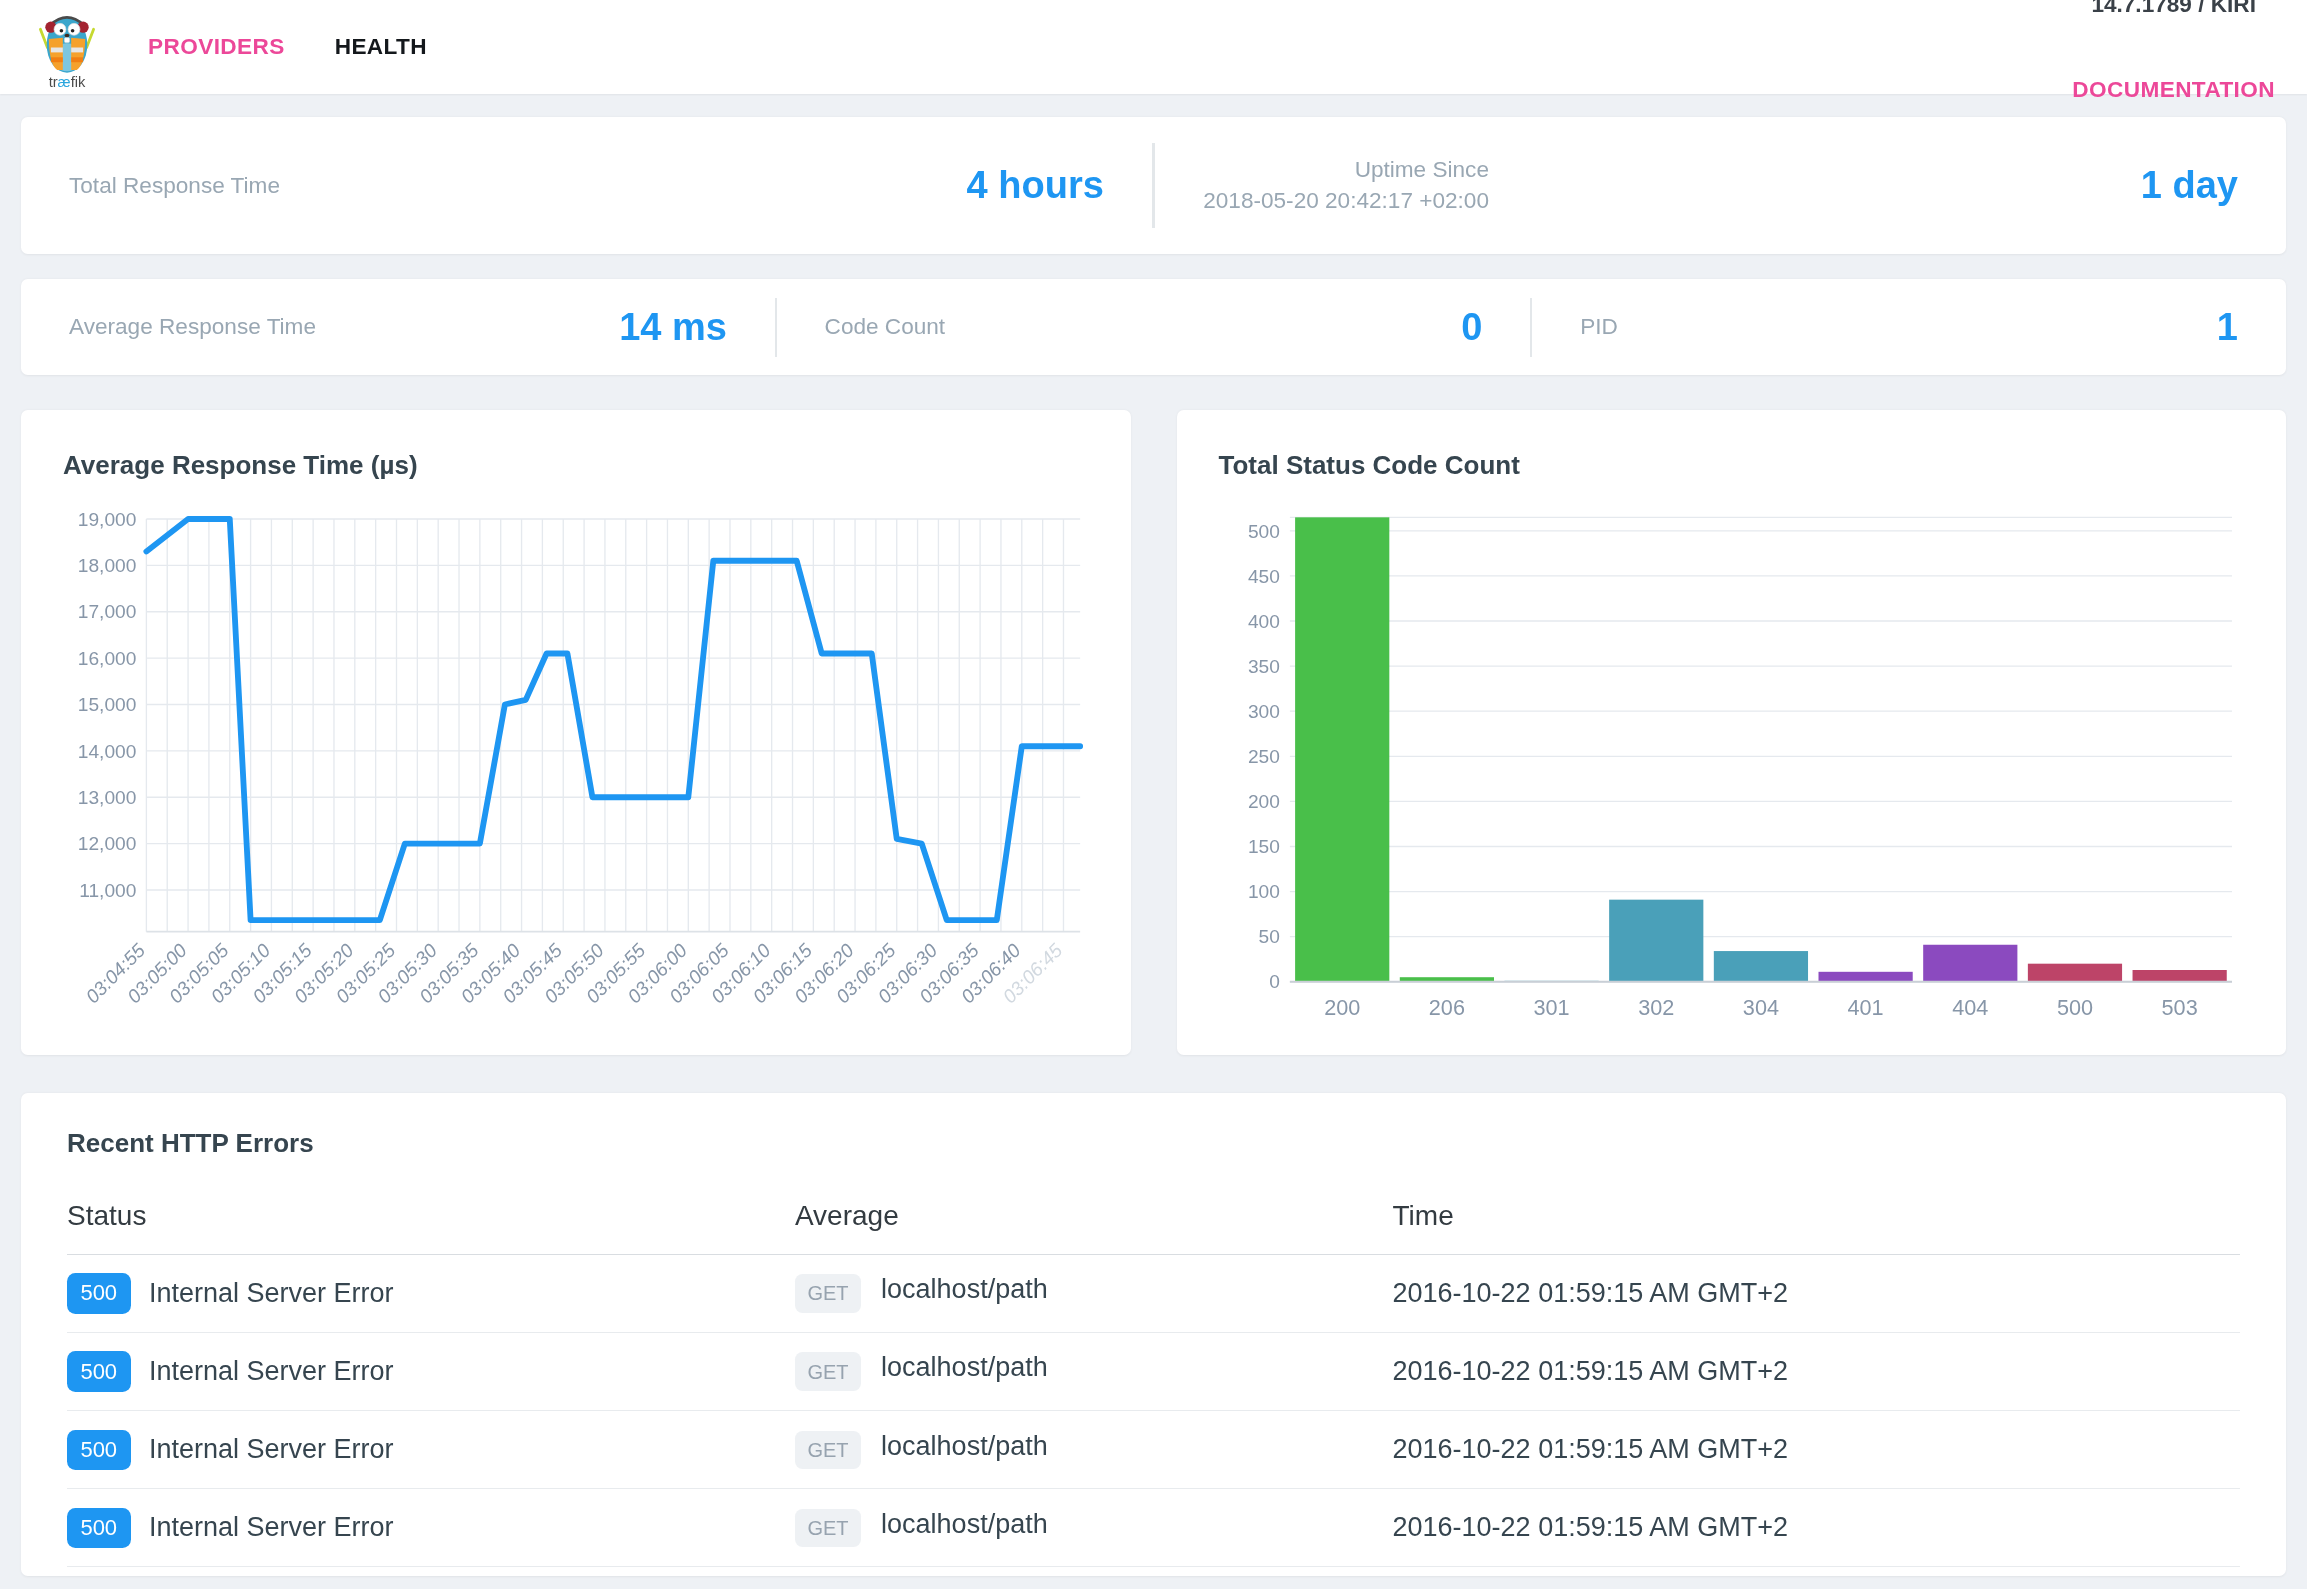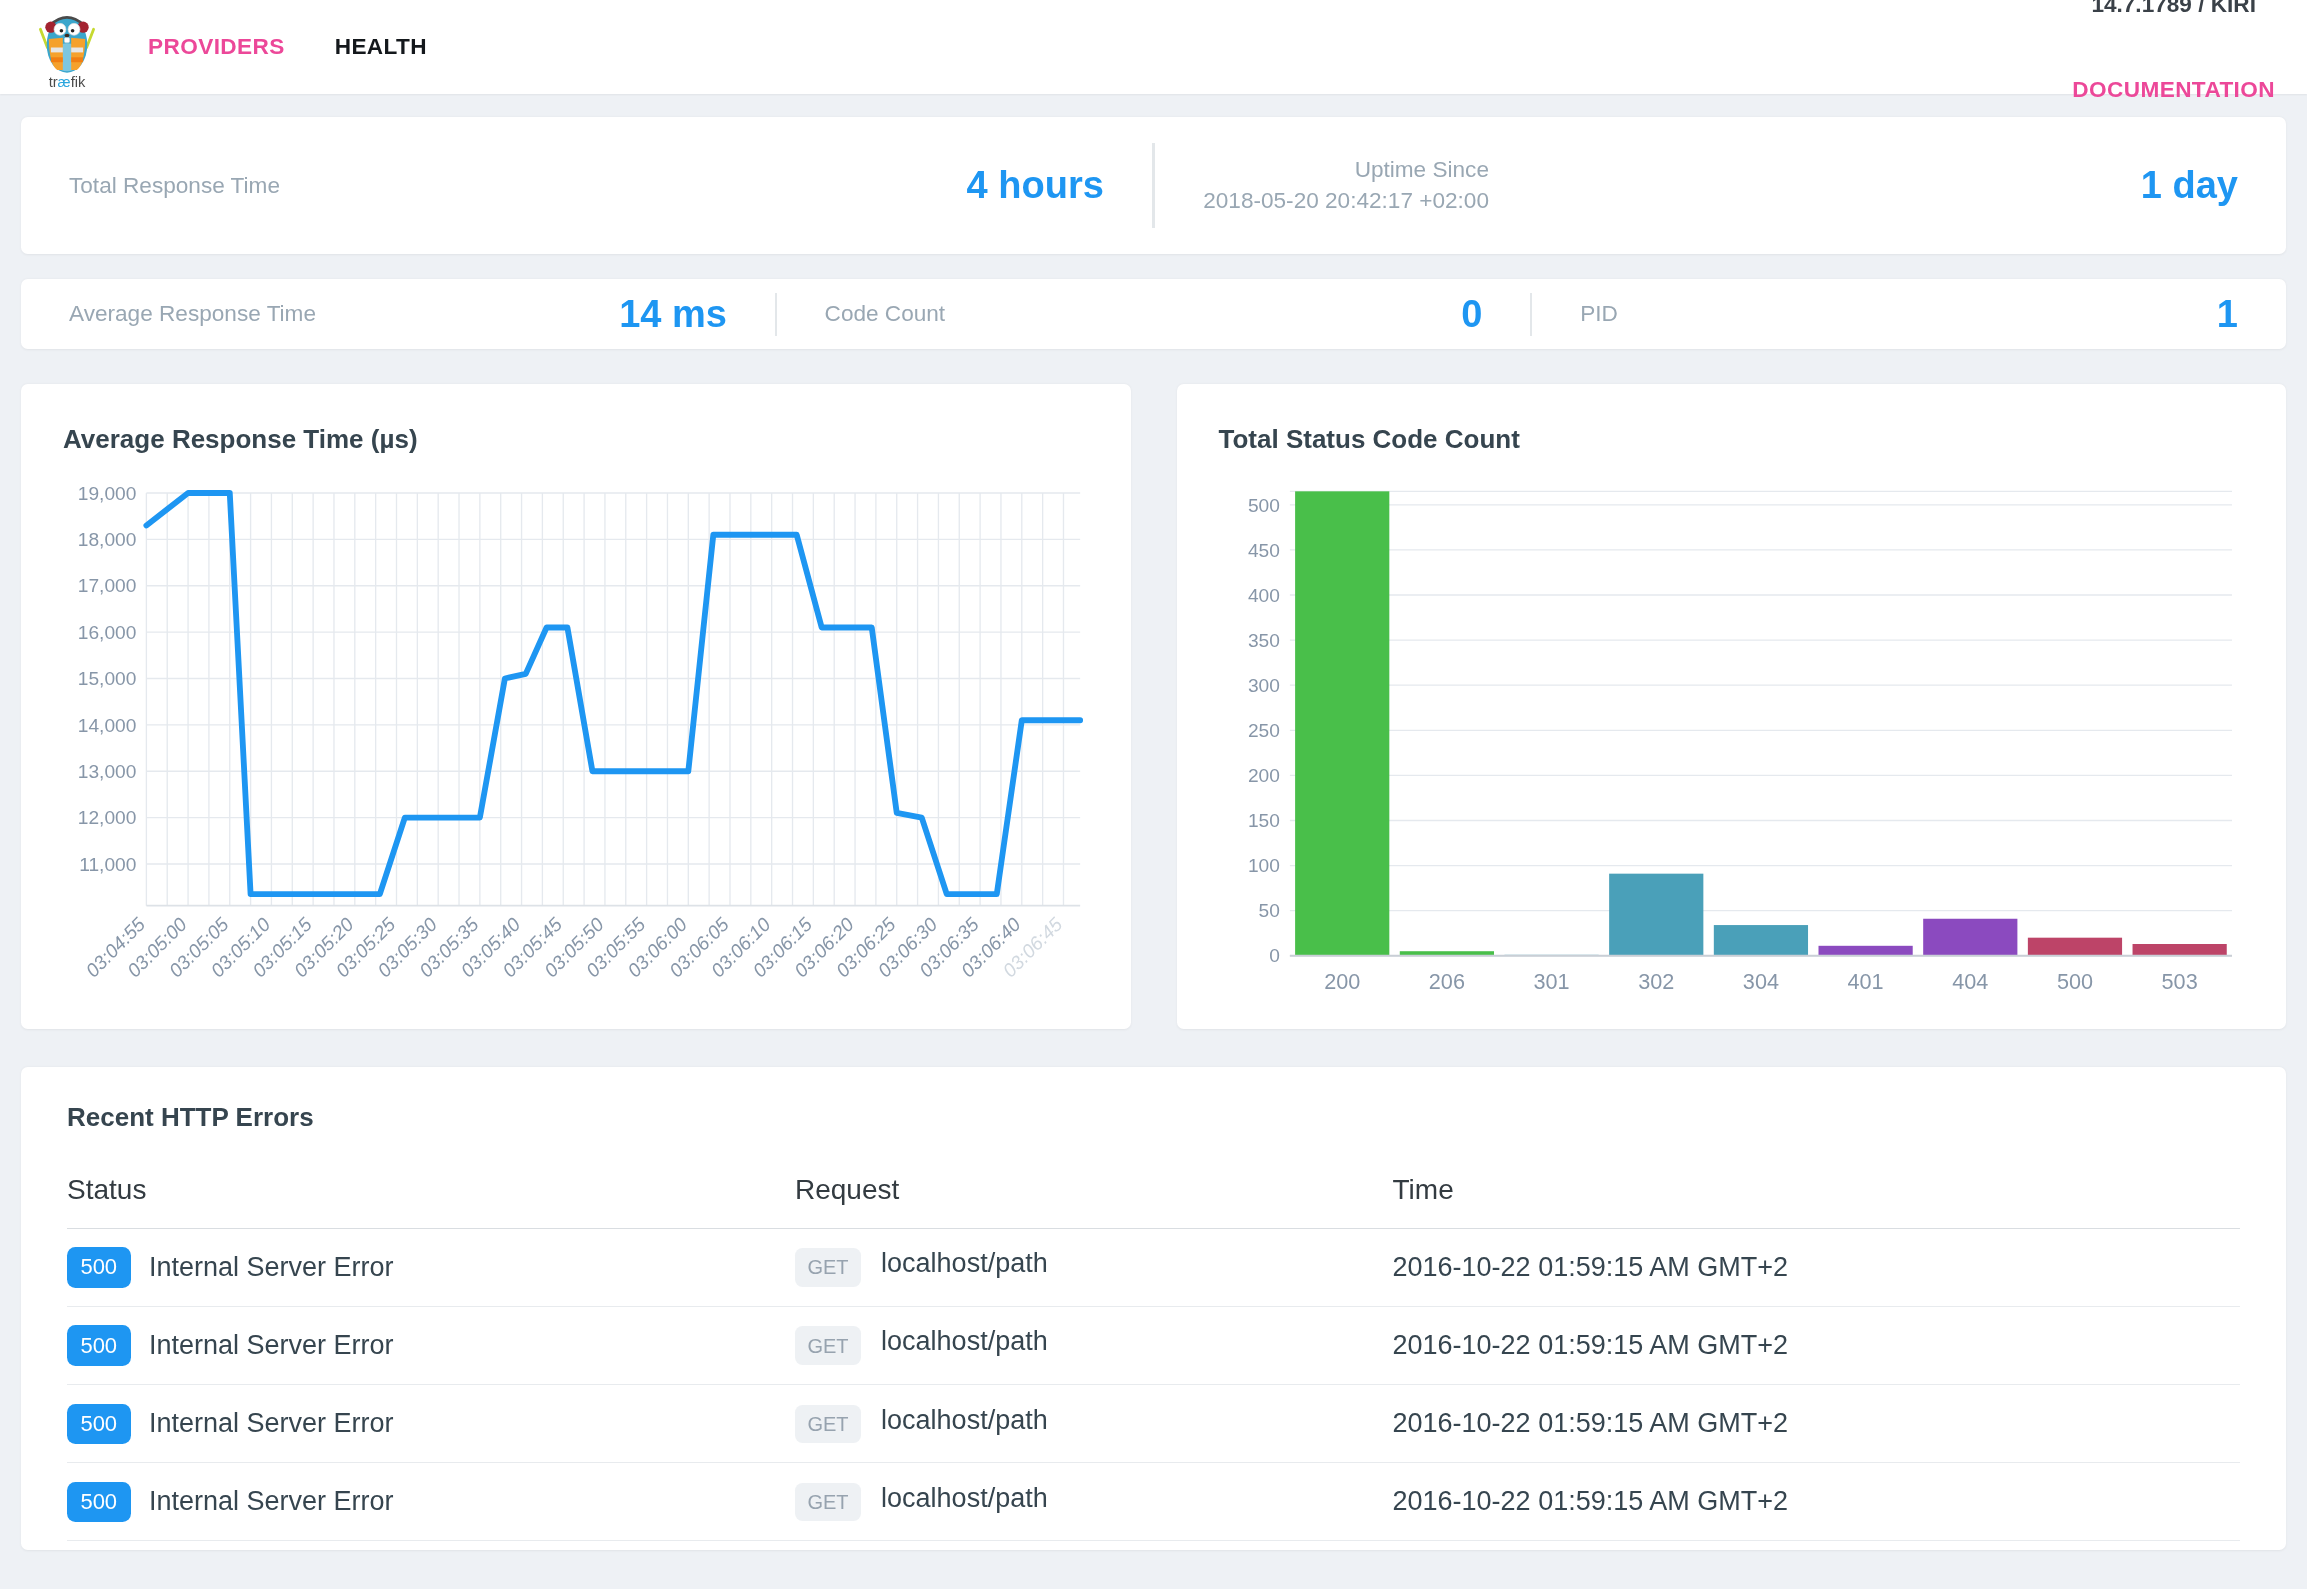--- a/index.html
+++ b/index.html
@@ -16,21 +16,21 @@
   .nav-link.active { color:#14181c; }
   .nav-right { margin-left:auto; display:flex; align-items:center; gap:59px;flex-direction:column; }
   .nav-version { font-size:22.6px; font-weight:bold; color:#3a4148; }
 
   
   .main { padding:23.4px 21px 0; }
 
   .statcard { background:#fff; border-radius:6.7px; box-shadow:0 0.8px 2.5px rgba(0,0,0,.06);
               display:flex; align-items:stretch;text-align:right; }
   .statcard.row1 { height:137px; margin-bottom:25px; }
-  .statcard.row2 { height:70px; margin-bottom:35px; }
+  .statcard.row2 { height:96px; margin-bottom:35px; }
   .statcell { flex:1; display:flex; align-items:center; justify-content:space-between;
               padding:0 48px; min-width:0; }
   .statcell .labels { display:flex; flex-direction:column; gap:5px; }
   .stat-label { font-size:22.6px; color:#99a7b3; }
   .stat-sublabel { font-size:22.6px; color:#99a7b3; }
   .stat-value { font-size:38px; font-weight:bold; color:#1e96f2; white-space:nowrap; }
   .vdivider { width:1.7px; background:#e3e7ea; align-self:center; height:62%; }
 
   .charts-row { display:flex; gap:46px; margin-bottom:38px;justify-content:center; }
   .panel { background:#fff; border-radius:6.7px; box-shadow:0 0.8px 2.5px rgba(0,0,0,.06); }
@@ -284,21 +284,21 @@
             <line x1="85" y1="567" x2="1215" y2="567" stroke="#c9cfd6" stroke-width="2.5"></line>
           </svg>
       </div>
     </div>
 
     <div class="panel errors-panel">
       <div class="panel-title">Recent HTTP Errors</div>
       <div class="etable">
         <div class="erow head">
           <div class="ehead">Status</div>
-          <div class="ehead">Request</div>
+          <div class="ehead">Average</div>
           <div class="ehead">Time</div>
         </div>
 
         <div class="erow data">
           <div class="cell-status">
             <span class="badge-code">500</span>
             <span class="etext">Internal Server Error</span>
           </div>
           <div class="cell-req">
             <span class="badge-method">GET</span>

